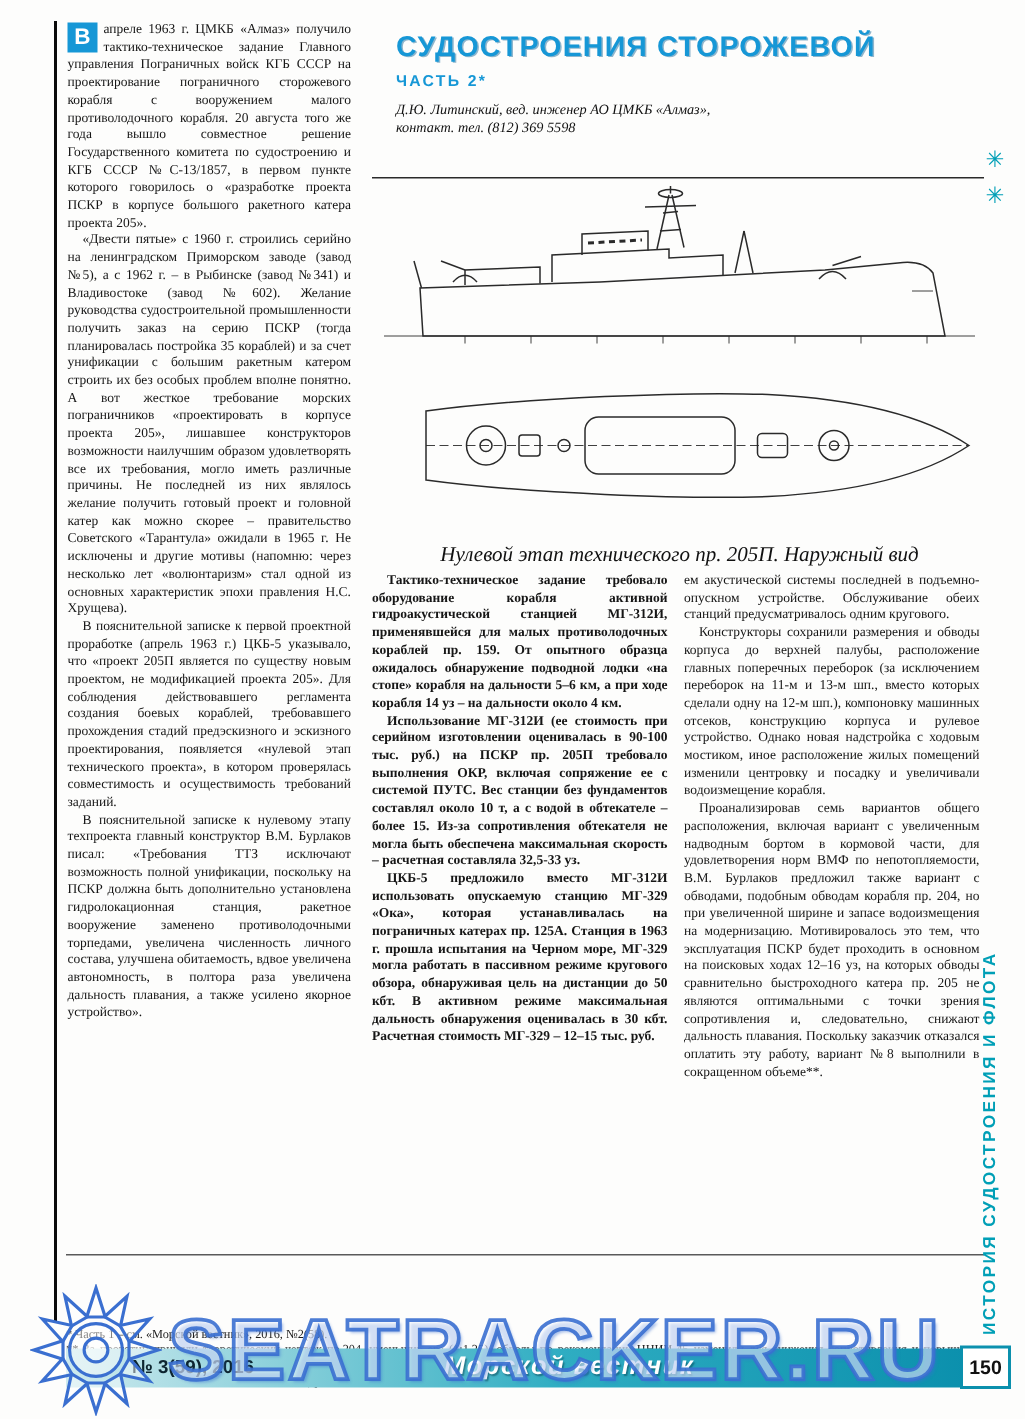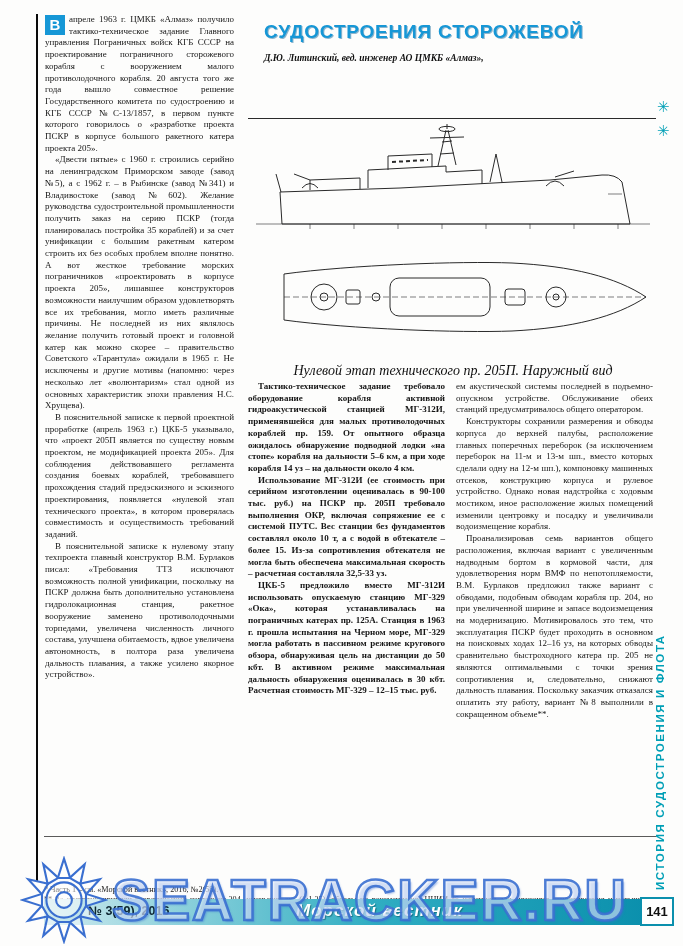--- a/index.html
+++ b/index.html
@@ -31,21 +31,21 @@
   .header { position:absolute; left:264px; top:20px; width:395px; }
   .title-line {
     font-family:"Liberation Sans",sans-serif; font-weight:bold;
     font-size:19px; line-height:24px; letter-spacing:0.8px;
     color:#1697d6; text-shadow:1px 1px 0 rgba(9,95,148,0.45);
   }
   .part-label {
     margin-top:4px; font-family:"Liberation Sans",sans-serif; font-weight:bold;
     font-size:10.5px; letter-spacing:1.5px; color:#1697d6;
   }
-  .author-block { margin-top:8px; font-style:italic; font-weight:bold; font-size:9.5px; line-height:12px; color:#111; }
+  .author-block { margin-top:8px; font-style:italic; font-weight:normal; font-size:9.5px; line-height:12px; color:#111; }
   .header-rule { position:absolute; left:248px; top:118px; width:408px; height:1px; background:#2a2a2a; }
 
   
   .figure { position:absolute; left:250px; top:124px; width:406px; height:236px; }
   .ship-svg { width:100%; height:100%; }
   .fig-caption {
     position:absolute; left:250px; top:363px; width:406px; text-align:center;
     font-style:italic; font-weight:normal; font-size:14px; color:#111;
   }
 
@@ -114,22 +114,24 @@
     <p class="para first">
       <span class="dropcap">В</span><span>апреле 1963 г. ЦМКБ «Алмаз» получило тактико-техническое задание Главного управления Пограничных войск КГБ СССР на проектирование пограничного сторожевого корабля с вооружением малого противолодочного корабля. 20 августа того же года вышло совместное решение Государственного комитета по судостроению и КГБ СССР №С-13/1857, в первом пункте которого говорилось о «разработке проекта ПСКР в корпусе большого ракетного катера проекта 205».</span>
     </p>
     <p class="para">«Двести пятые» с 1960 г. строились серийно на ленинградском Приморском заводе (завод №5), а с 1962 г. – в Рыбинске (завод №341) и Владивостоке (завод №602). Желание руководства судостроительной промышленности получить заказ на серию ПСКР (тогда планировалась постройка 35 кораблей) и за счет унификации с большим ракетным катером строить их без особых проблем вполне понятно. А вот жесткое требование морских пограничников «проектировать в корпусе проекта 205», лишавшее конструкторов возможности наилучшим образом удовлетворять все их требования, могло иметь различные причины. Не последней из них являлось желание получить готовый проект и головной катер как можно скорее – правительство Советского «Тарантула» ожидали в 1965 г. Не исключены и другие мотивы (напомню: через несколько лет «волюнтаризм» стал одной из основных характеристик эпохи правления Н.С. Хрущева).</p>
     <p class="para">В пояснительной записке к первой проектной проработке (апрель 1963 г.) ЦКБ-5 указывало, что «проект 205П является по существу новым проектом, не модификацией проекта 205». Для соблюдения действовавшего регламента создания боевых кораблей, требовавшего прохождения стадий предэскизного и эскизного проектирования, появляется «нулевой этап технического проекта», в котором проверялась совместимость и осуществимость требований заданий.</p>
     <p class="para">В пояснительной записке к нулевому этапу техпроекта главный конструктор В.М. Бурлаков писал: «Требования ТТЗ исключают возможность полной унификации, поскольку на ПСКР должна быть дополнительно установлена гидролокационная станция, ракетное вооружение заменено противолодочными торпедами, увеличена численность личного состава, улучшена обитаемость, вдвое увеличена автономность, в полтора раза увеличена дальность плавания, а также усилено якорное устройство».</p>
   </div>
 
   <div class="header">
     <div class="title-line">СУДОСТРОЕНИЯ СТОРОЖЕВОЙ</div>
+    <div class="part-label">ЧАСТЬ 2*</div>
     <div class="author-block">
       <div>Д.Ю. Литинский, вед. инженер АО ЦМКБ «Алмаз»,</div>
+      <div>контакт. тел. (812) 369 5598</div>
     </div>
   </div>
   <div class="header-rule"></div>
 
   <div class="figure">
     <svg class="ship-svg" viewBox="0 0 406 236">
       <g stroke="#2a2a2a" fill="none" stroke-width="1">
 
         <line x1="6" y1="100" x2="400" y2="100" stroke-width="0.6"></line>
         <path d="M30,68 L150,64 L300,56 L352,51 Q366,50 372,58 L380,100 L32,100 Z"></path>
@@ -178,41 +180,41 @@
   </div>
   <div class="fig-caption">Нулевой этап технического пр. 205П. Наружный вид</div>
 
   <div class="col mid-col">
     <p class="para">Тактико-техническое задание требовало оборудование корабля активной гидроакустической станцией МГ-312И, применявшейся для малых противолодочных кораблей пр. 159. От опытного образца ожидалось обнаружение подводной лодки «на стопе» корабля на дальности 5–6 км, а при ходе корабля 14 уз – на дальности около 4 км.</p>
     <p class="para">Использование МГ-312И (ее стоимость при серийном изготовлении оценивалась в 90-100 тыс. руб.) на ПСКР пр. 205П требовало выполнения ОКР, включая сопряжение ее с системой ПУТС. Вес станции без фундаментов составлял около 10 т, а с водой в обтекателе – более 15. Из-за сопротивления обтекателя не могла быть обеспечена максимальная скорость – расчетная составляла 32,5-33 уз.</p>
     <p class="para">ЦКБ-5 предложило вместо МГ-312И использовать опускаемую станцию МГ-329 «Ока», которая устанавливалась на пограничных катерах пр. 125А. Станция в 1963 г. прошла испытания на Черном море, МГ-329 могла работать в пассивном режиме кругового обзора, обнаруживая цель на дистанции до 50 кбт. В активном режиме максимальная дальность обнаружения оценивалась в 30 кбт. Расчетная стоимость МГ-329 – 12–15 тыс. руб.</p>
   </div>
 
   <div class="col right-col">
-    <p class="para" style="text-indent:0;">ем акустической системы последней в подъемно-опускном устройстве. Обслуживание обеих станций предусматривалось общего оператором.</p>
+    <p class="para" style="text-indent:0;">ем акустической системы последней в подъемно-опускном устройстве. Обслуживание обеих станций предусматривалось одним кругового.</p>
     <p class="para">Конструкторы сохранили размерения и обводы корпуса до верхней палубы, расположение главных поперечных переборок (за исключением переборок на 11-м и 13-м шп., вместо которых сделали одну на 12-м шп.), компоновку машинных отсеков, конструкцию корпуса и рулевое устройство. Однако новая надстройка с ходовым мостиком, иное расположение жилых помещений изменили центровку и посадку и увеличивали водоизмещение корабля.</p>
     <p class="para">Проанализировав семь вариантов общего расположения, включая вариант с увеличенным надводным бортом в кормовой части, для удовлетворения норм ВМФ по непотопляемости, В.М. Бурлаков предложил также вариант с обводами, подобным обводам корабля пр. 204, но при увеличенной ширине и запасе водоизмещения на модернизацию. Мотивировалось это тем, что эксплуатация ПСКР будет проходить в основном на поисковых ходах 12–16 уз, на которых обводы сравнительно быстроходного катера пр. 205 не являются оптимальными с точки зрения сопротивления и, следовательно, снижают дальность плавания. Поскольку заказчик отказался оплатить эту работу, вариант №8 выполнили в сокращенном объеме**.</p>
   </div>
 
   <div class="foot-rule"></div>
   <div class="footnotes">
     <div class="footnote short">*  Часть 1 – см. «Морской вестник», 2016, №2(58).</div>
     <div class="footnote">**  За прототип приняли теоретический чертеж пр.204, уменьшив его (1:1,25), обводы по рекомендации ЦНИИ-45 изменили для снижения сопротивления и повышения мореходности. Lвл=44,30 м, Bвл=7,50 м, H=4,35 м (у форштевня –5,5 м). Такие обводы давали значительное снижение сопротивления на основных режимах (12–16 уз), но несколько уменьшали его на максимальном ходу.</div>
   </div>
 
   <span class="snowflake snow-1">✳</span>
   <span class="snowflake snow-2">✳</span>
   <span class="snowflake snow-3">✳</span>
   <div class="sidebar-vertical">ИСТОРИЯ СУДОСТРОЕНИЯ И ФЛОТА</div>
 
   <div class="footer-band">
     <span class="footer-issue">№ 3(59), 2016</span>
     <span class="footer-journal">Морской вестник</span>
   </div>
-  <div class="page-number-box">141</div>
+  <div class="page-number-box">150</div>
 
   <div class="watermark">
     <svg width="88" height="88" viewBox="-50 -50 100 100">
       <g fill="rgba(255,255,255,0.45)" stroke="#3a6fd0" stroke-width="2.4">
         <path d="M0,-47 L7,-25 L-7,-25 Z"></path>
         <path d="M0,-47 L7,-25 L-7,-25 Z" transform="rotate(30)"></path>
         <path d="M0,-47 L7,-25 L-7,-25 Z" transform="rotate(60)"></path>
         <path d="M0,-47 L7,-25 L-7,-25 Z" transform="rotate(90)"></path>
         <path d="M0,-47 L7,-25 L-7,-25 Z" transform="rotate(120)"></path>
         <path d="M0,-47 L7,-25 L-7,-25 Z" transform="rotate(150)"></path>

